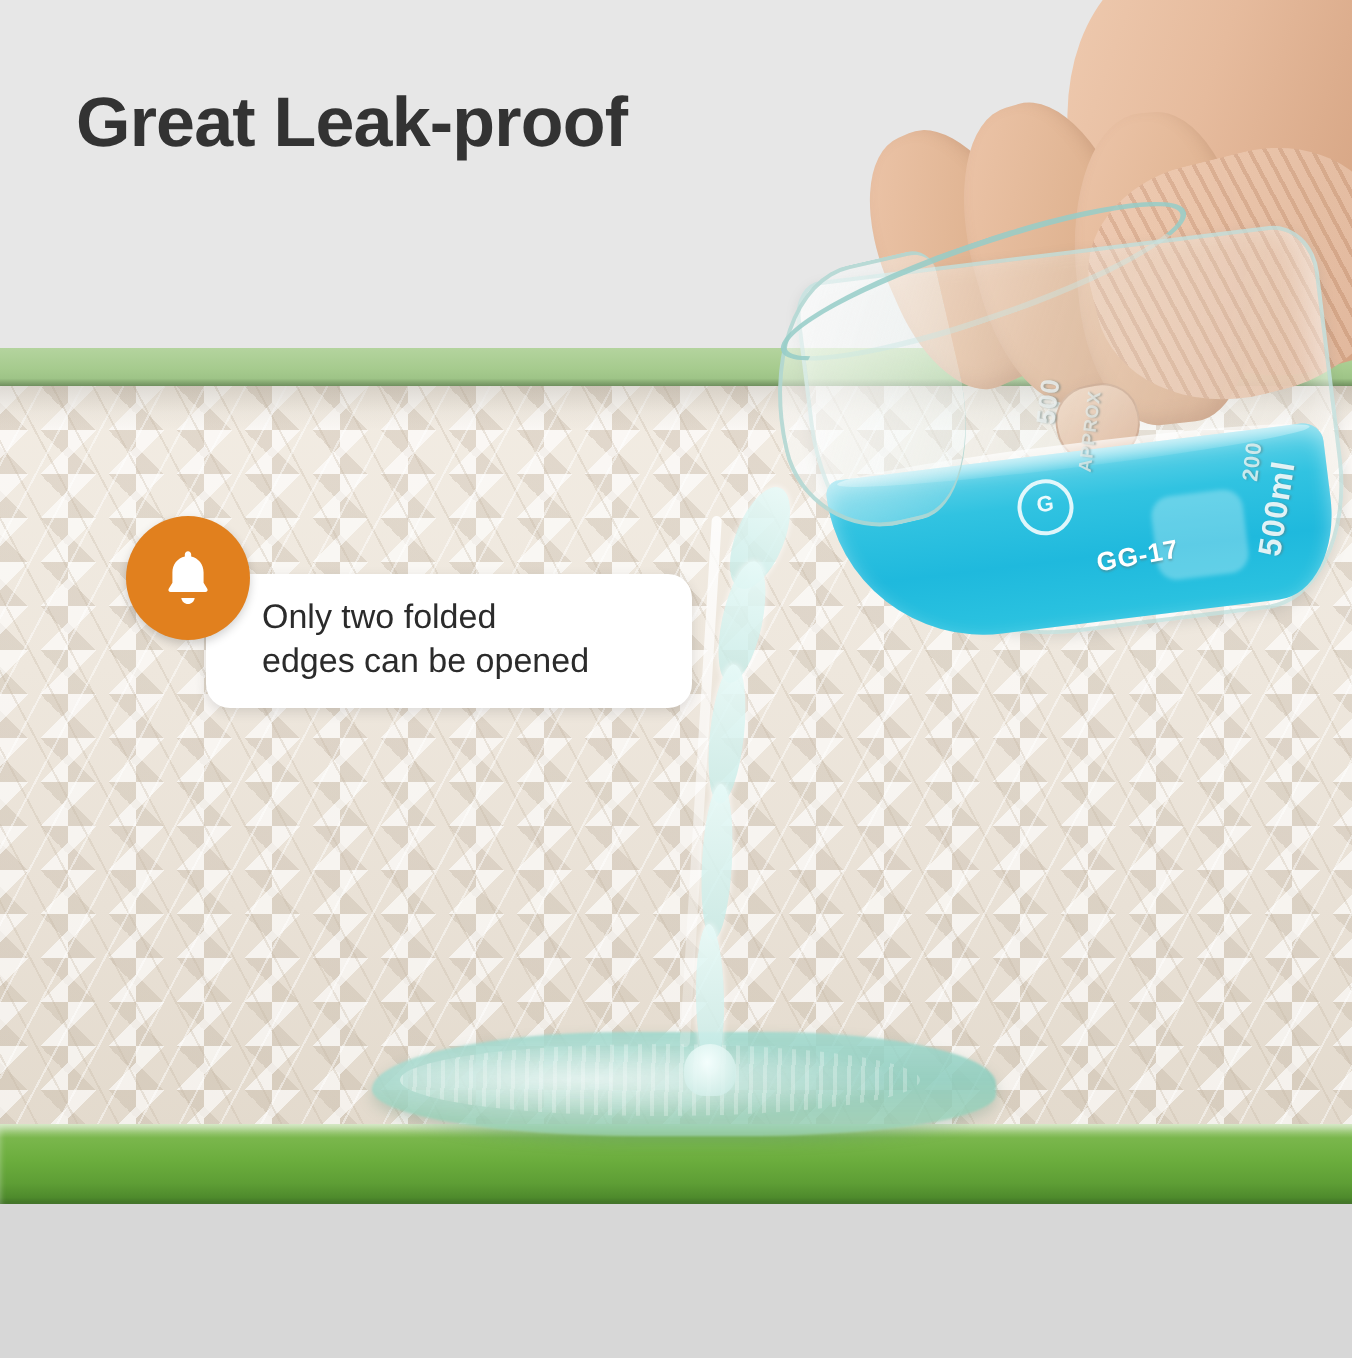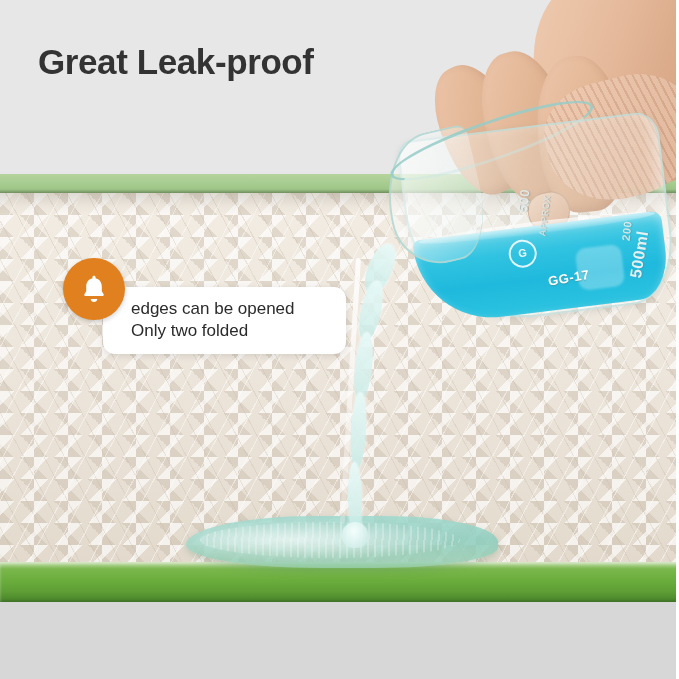--- a/index.html
+++ b/index.html
@@ -382,22 +382,22 @@
     <div class="seg s2"></div>
     <div class="seg s3"></div>
     <div class="seg s4"></div>
     <div class="seg s5"></div>
     <div class="hl"></div>
     <div class="tip"></div>
   </div>
 
   <div class="callout-box">
     <div class="callout-text">
+      <span>Only two folded</span>
       <span>edges can be opened</span>
-      <span>Only two folded</span>
     </div>
   </div>
 
   <div class="callout-badge">
     <svg width="34" height="34" viewBox="0 0 24 24" aria-hidden="true">
       <path fill="#ffffff" d="M12 2.6c-.62 0-1.12.5-1.12 1.12v.72C8.3 4.97 6.5 7.3 6.5 10.05v3.6l-1.3 2.1c-.33.53.05 1.22.68 1.22h12.24c.63 0 1.01-.69.68-1.22l-1.3-2.1v-3.6c0-2.75-1.8-5.08-4.38-5.61v-.72c0-.62-.5-1.12-1.12-1.12z"></path>
       <path fill="#ffffff" d="M12 21.2c1.22 0 2.22-.93 2.35-2.12h-4.7c.13 1.19 1.13 2.12 2.35 2.12z"></path>
     </svg>
   </div>
 

